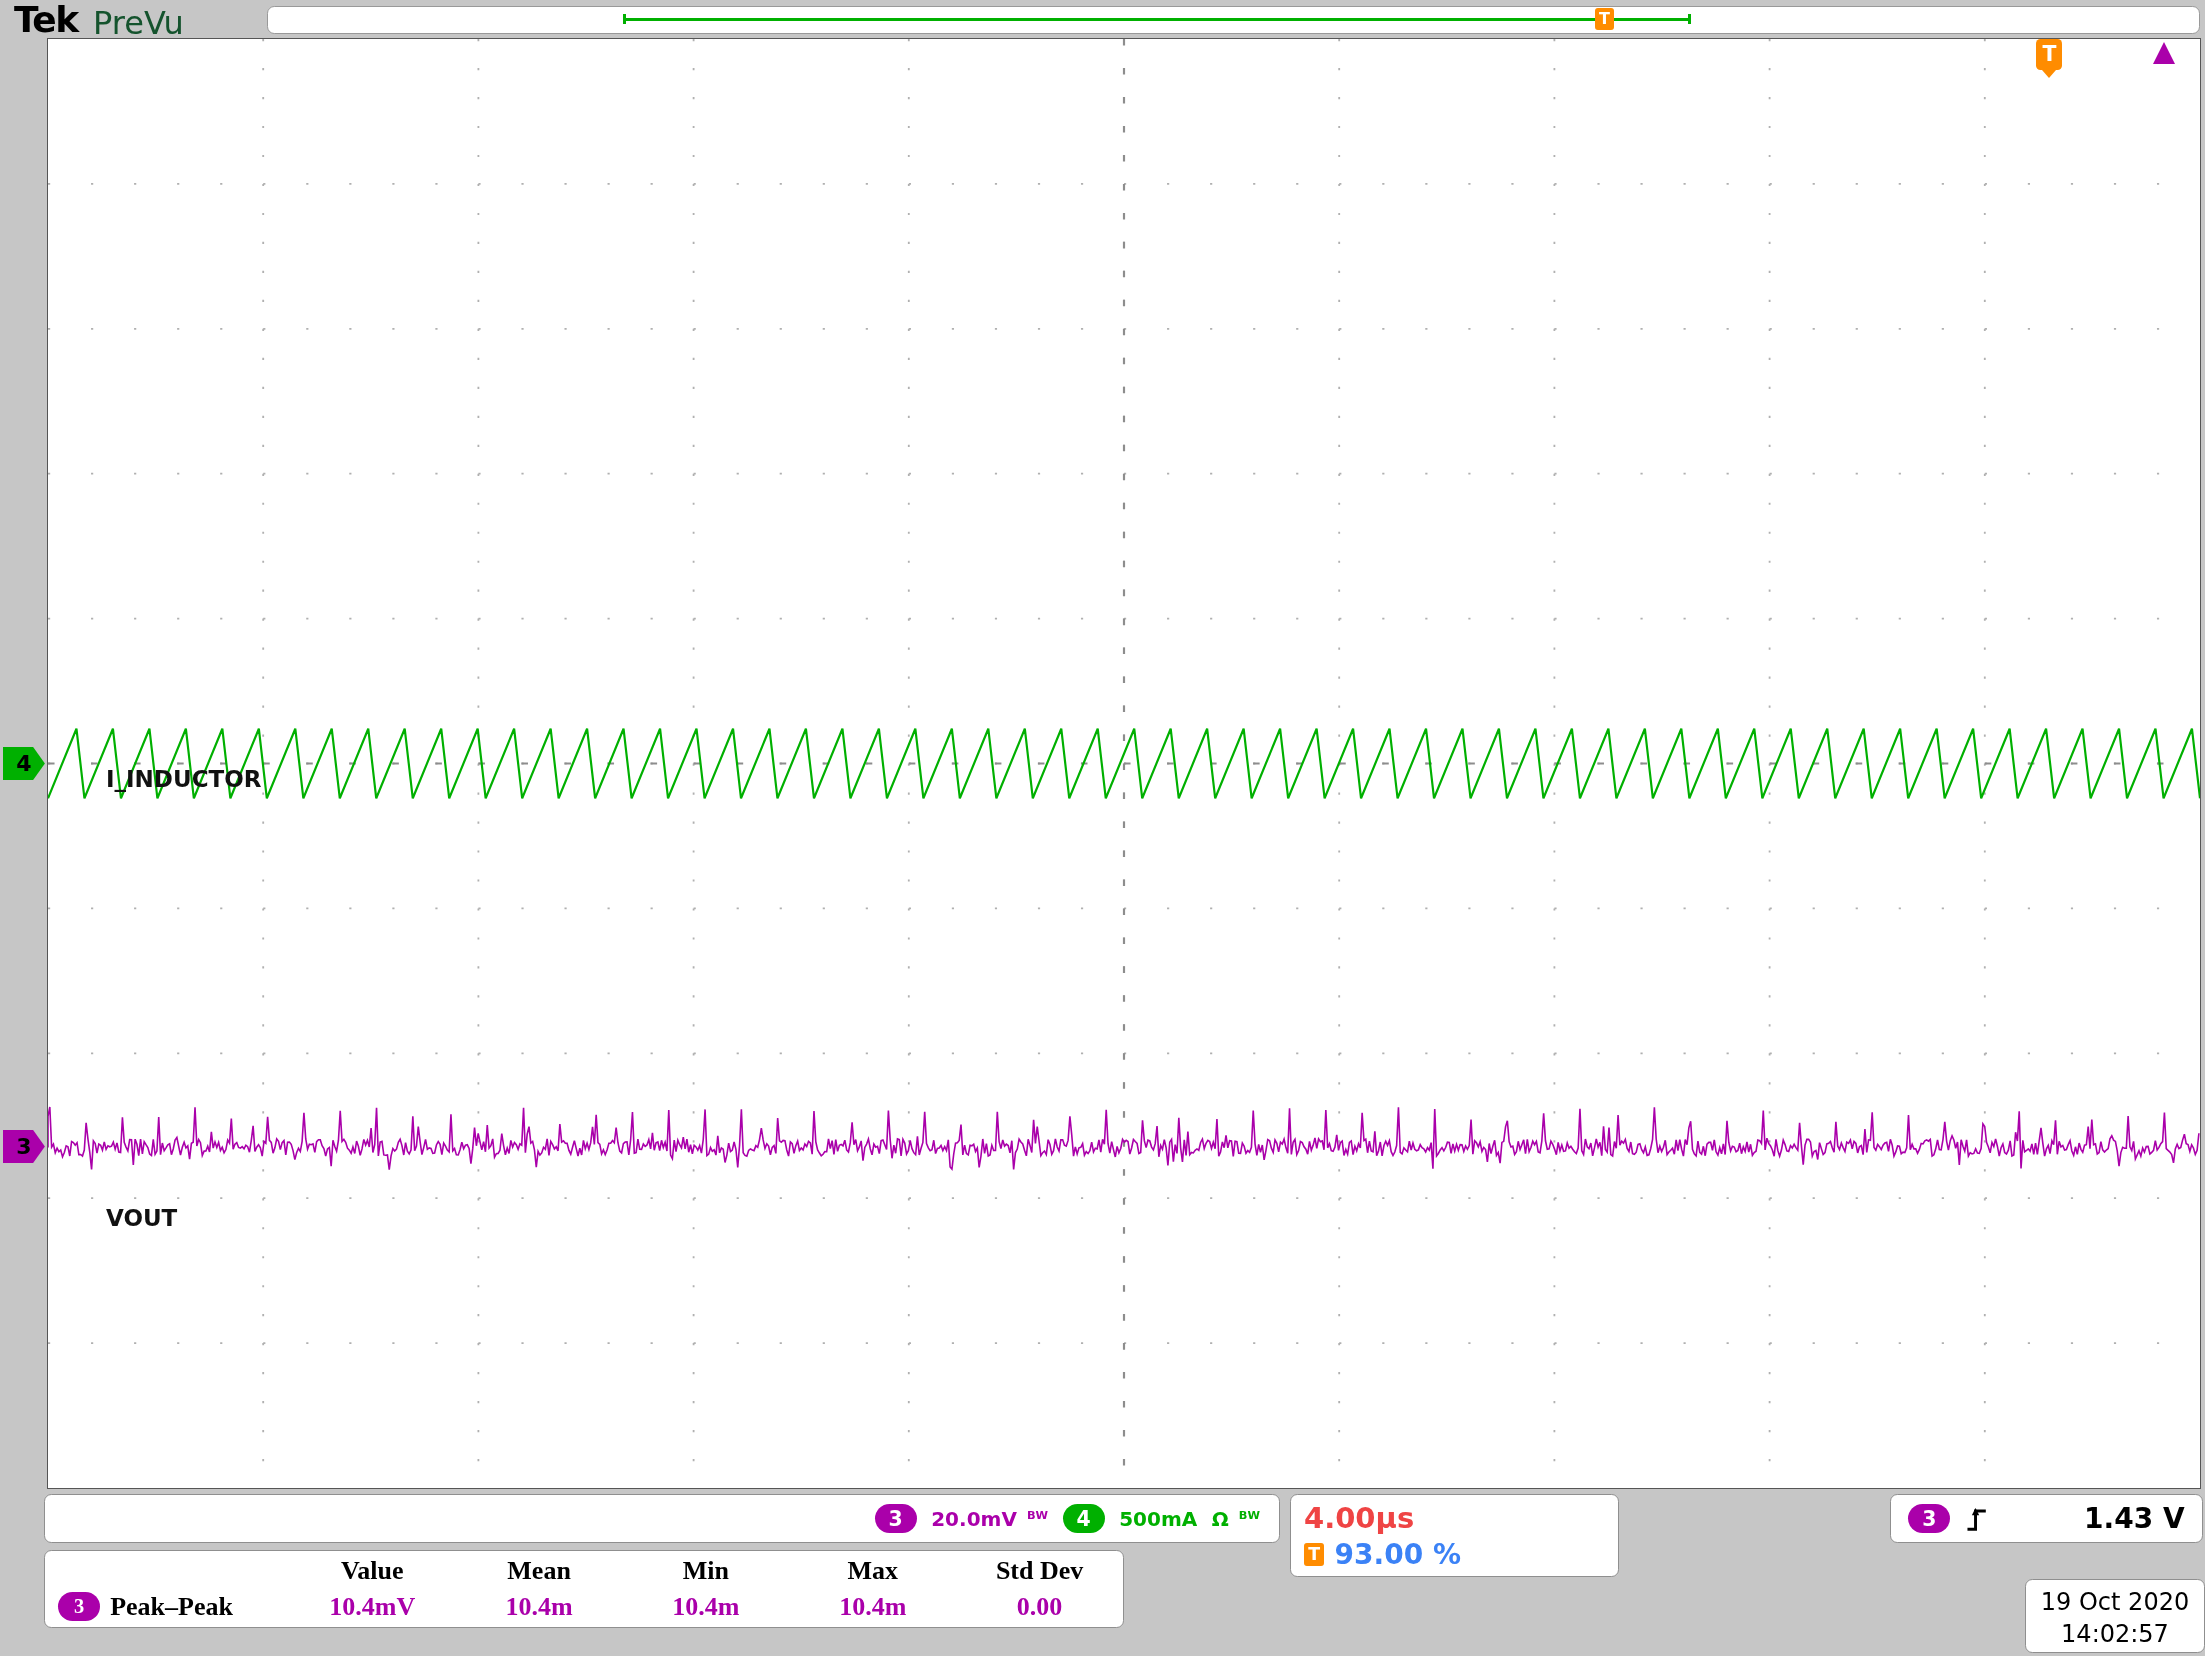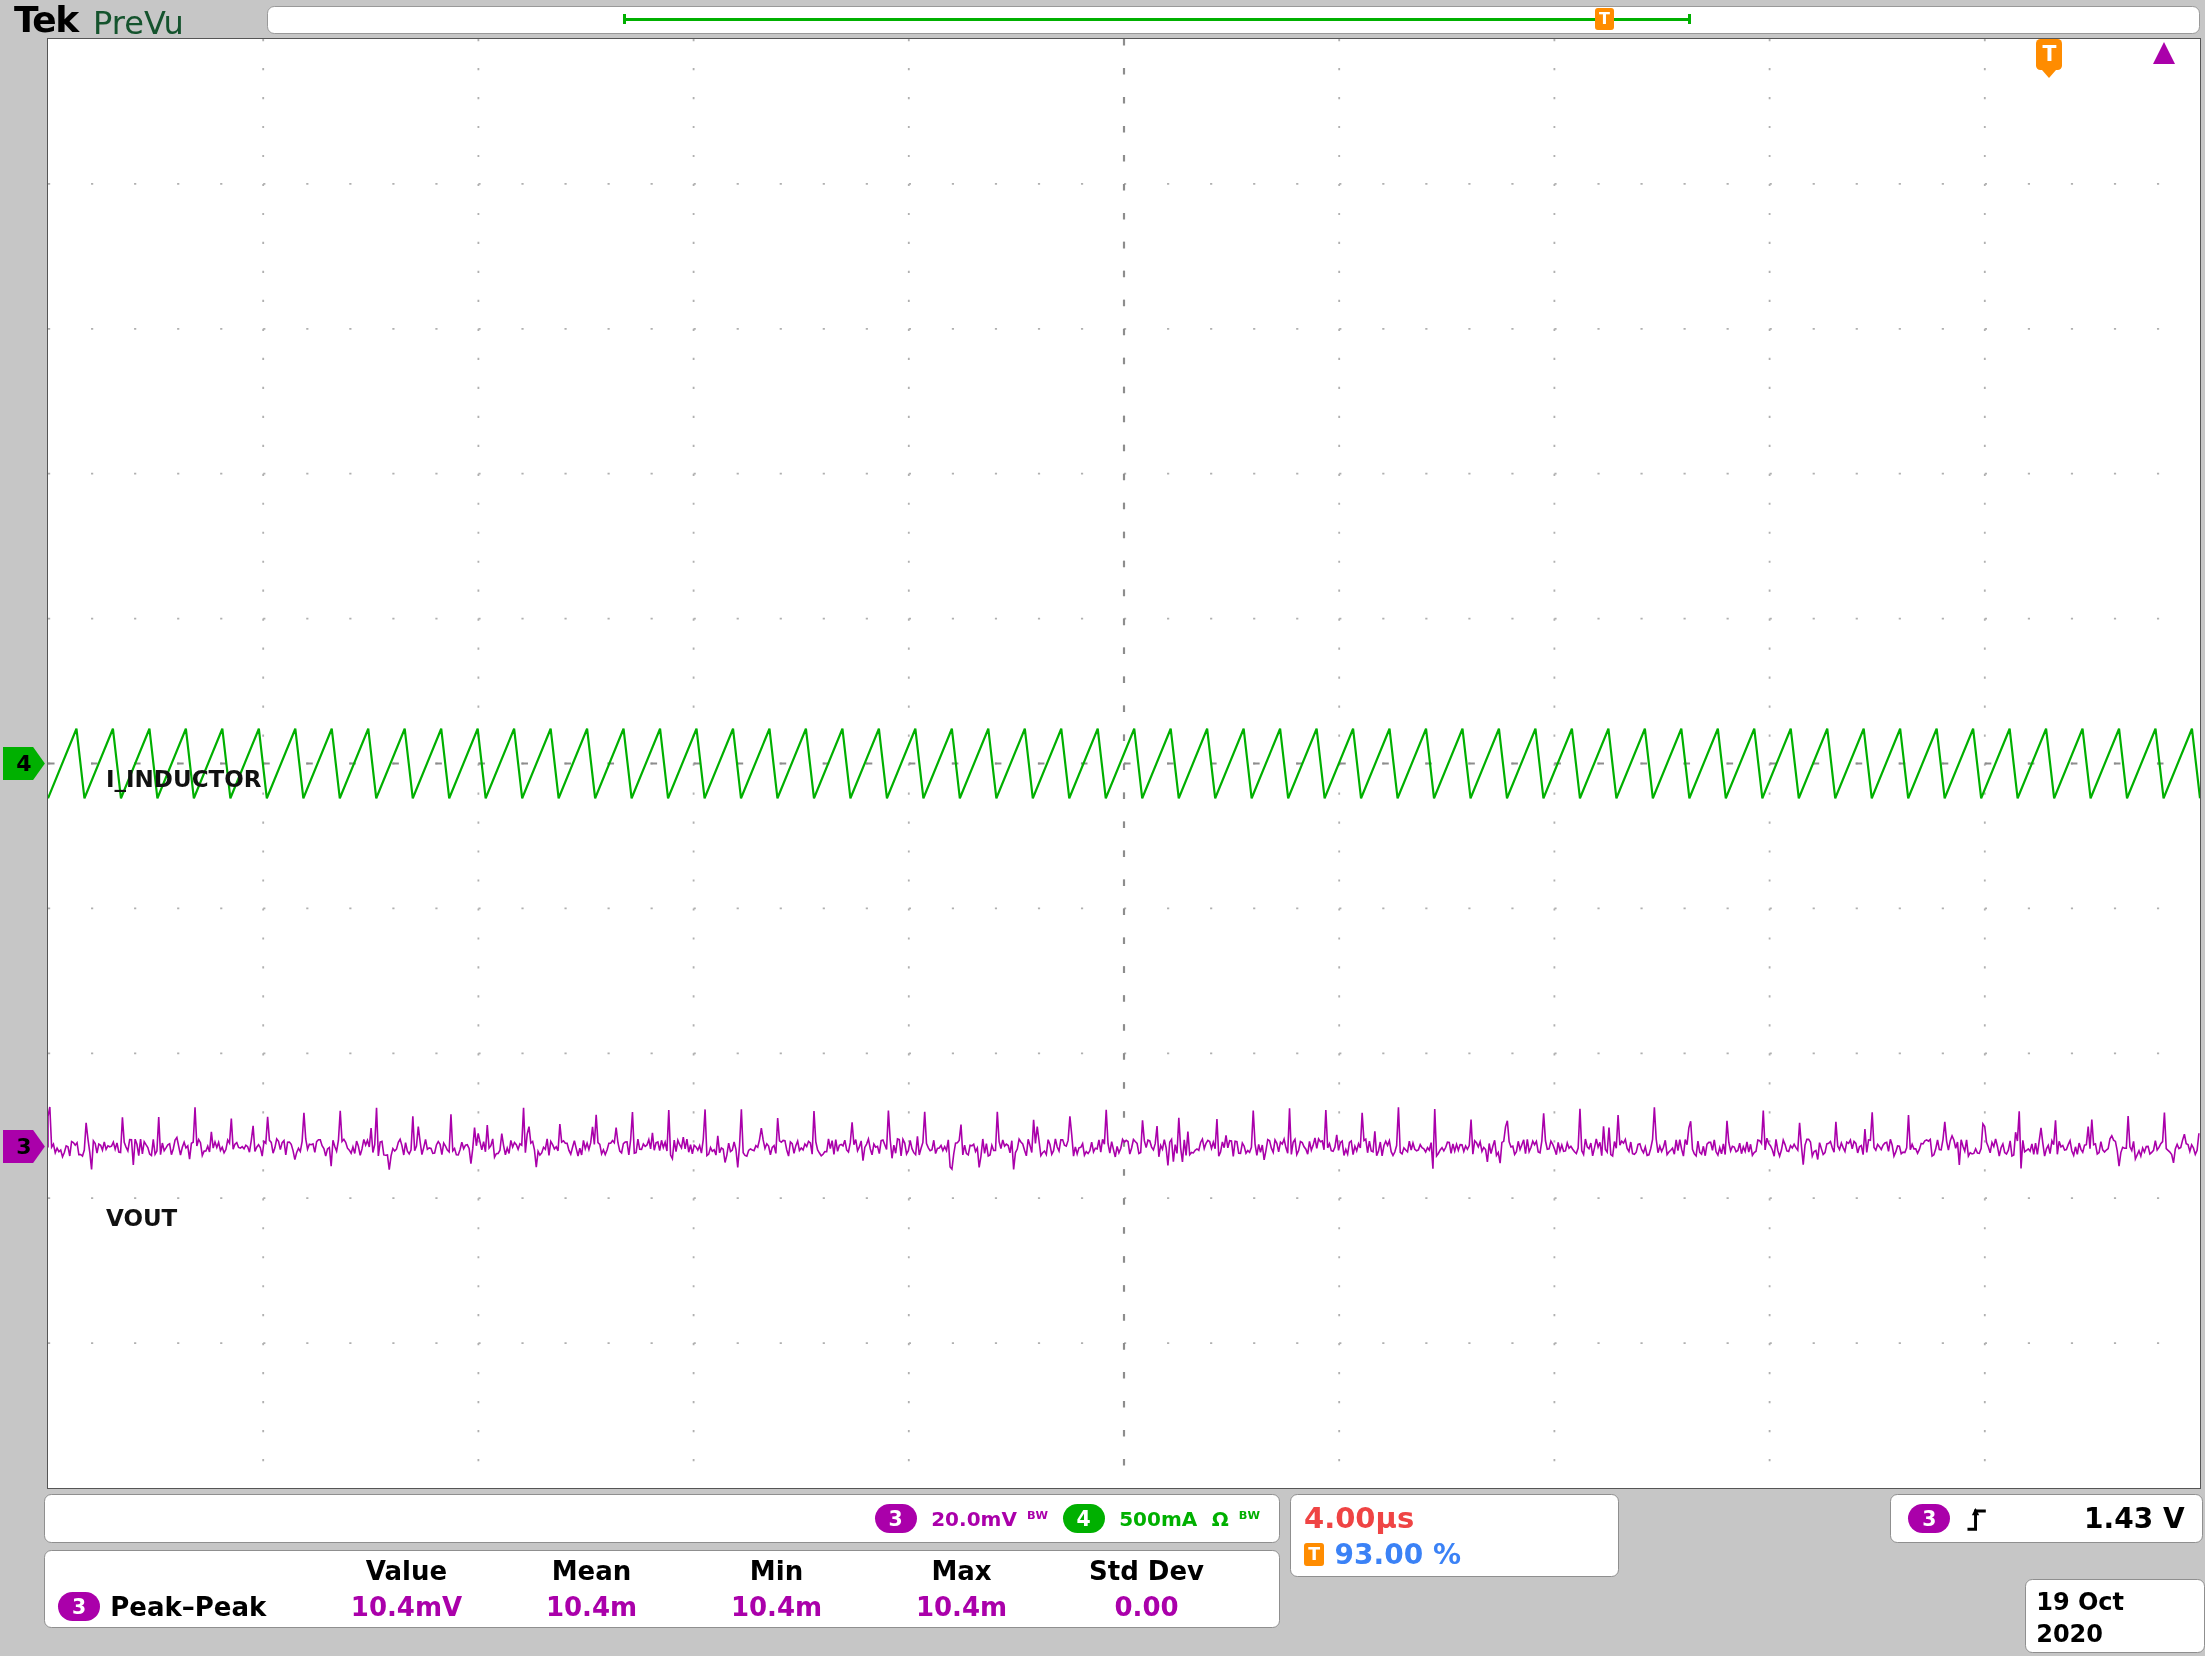--- a/index.html
+++ b/index.html
@@ -59,30 +59,30 @@
     font-weight:bold;text-align:center;line-height:23px;flex:none;}
   .tb-pct{font-size:28px;font-weight:bold;color:#3b82f6;}
 
   .box-rate{left:1632px;top:1494px;width:249px;height:83px;padding:5.8px 13px;
     font-size:28px;font-weight:bold;color:#000;line-height:1.3;}
 
   .box-trig{left:1890px;top:1494px;width:313px;height:49px;display:flex;align-items:center;
     gap:16px;padding:0 17.4px;}
   .trig-level{margin-left:auto;font-size:28px;font-weight:bold;color:#000;}
 
-  .box-table{left:44px;top:1550px;width:1236px;height:78px;padding:1.5px 0;}
+  .box-table{left:44px;top:1550px;width:1080px;height:78px;padding:1.5px 0;font-family:Liberation Serif, serif;}
   .trow{display:flex;height:36px;align-items:center;}
   .c0{width:269px;display:flex;align-items:center;gap:10.2px;padding-left:13px;box-sizing:border-box;}
   .c{width:185px;text-align:center;font-size:26px;font-weight:bold;}
   .hdr .c{color:#000;}
   .val .c{color:#aa00aa;}
   .meas-name{font-size:26px;font-weight:bold;color:#000000;}
 
   .box-date{left:2025px;top:1579px;width:180px;height:74px;padding:5.8px 10.2px;
-    font-size:24px;font-weight:bold;color:#000;line-height:1.35;}
+    font-size:24px;font-weight:normal;color:#000;line-height:1.35;text-align:center;}
 </style>
 </head>
 <body>
 
 <div class="screen">
 
   <span class="brand">Tek</span>
   <span class="status">PreVu</span>
   <div class="record-bar">
     <div class="record-window"></div>

